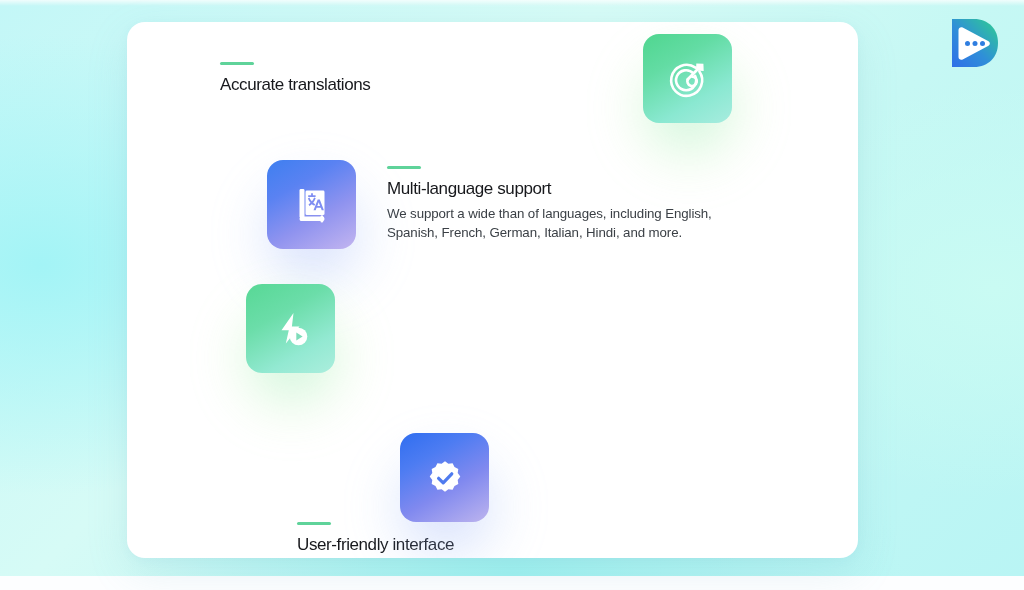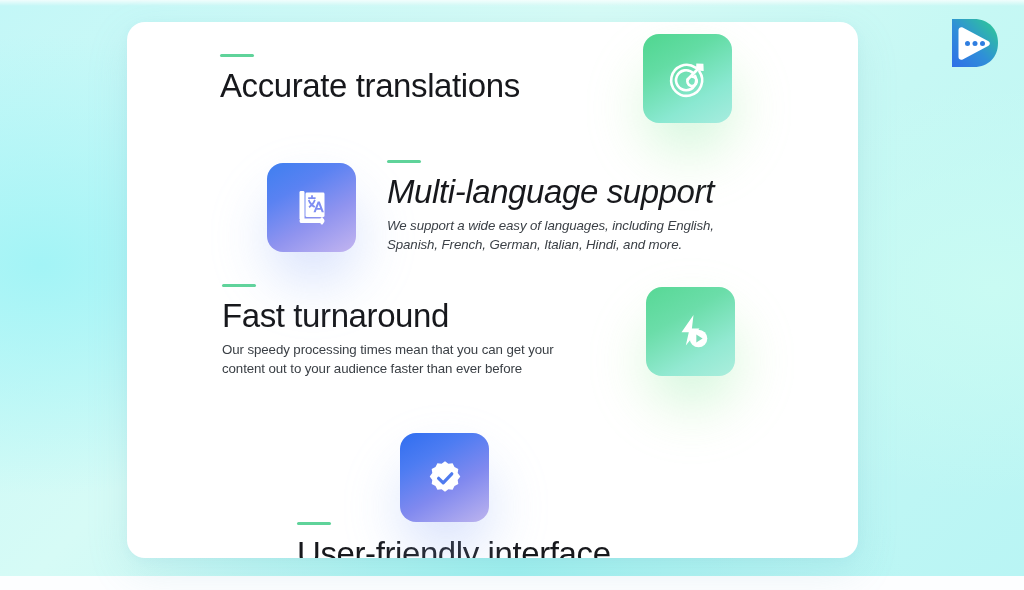--- a/index.html
+++ b/index.html
@@ -82,21 +82,21 @@
 
   .accent {
     width: 34px;
     height: 3px;
     border-radius: 2px;
     background: #5fd39a;
     margin-bottom: 11px;
   }
 
   .f-title {
-    font-size: 33px;
+    font-size: 17px;
     line-height: 1.08;
     font-weight: 400;
     letter-spacing: -0.4px;
     color: #17181c;
     white-space: nowrap;
   }
 
   .f-desc {
     margin-top: 7px;
     font-size: 13.3px;
@@ -145,21 +145,21 @@
     opacity: 0.55;
     z-index: 1;
   }
   .glow.g-green  { background: radial-gradient(circle, rgba(120,228,170,0.85) 0%, rgba(190,245,160,0.35) 55%, rgba(255,255,255,0) 75%); }
   .glow.g-blue   { background: radial-gradient(circle, rgba(125,150,245,0.70) 0%, rgba(170,200,250,0.35) 55%, rgba(255,255,255,0) 75%); }
 
   .tile svg { display: block; }
 
   
   #row-1 { left: 93px;  top: 12px;  }
-  #row-2 { left: 140px; top: 138px; font-style: italic; }
+  #row-2 { left: 140px; top: 138px; }
   #row-3 { left: 95px;  top: 262px; }
   #row-4 { left: 140px; top: 411px; flex-direction: column; }
 
   #row-1 .txt { width: 405px; }
   #row-2 .txt { width: 370px; margin-left: 31px; }
   #row-3 .txt { width: 400px; }
   #row-4 .txt { width: 325px; margin-left: 30px; }
 
   #row-1 .tile-wrap { margin-left: 18px; }
   #row-3 .tile-wrap { margin-left: 24px; }
@@ -239,32 +239,26 @@
           <g fill="#7f8ef2">
             <path d="M28.7 17.6 h2.1 l4.1 10.6 h-2.2 l-0.9-2.5 h-4.2 l-0.9 2.5 h-2.2 z
                      M29.7 20.3 l-1.4 3.8 h2.8 z"></path>
           </g>
         </svg>
       </div>
     </div>
     <div class="txt">
       <div class="accent"></div>
       <div class="f-title">Multi-language support</div>
-      <div class="f-desc">We support a wide easy of languages, including English,
+      <div class="f-desc">We support a wide than of languages, including English,
 Spanish, French, German, Italian, Hindi, and more.</div>
     </div>
   </div>
 
   <div class="feature left-text" id="row-3">
-    <div class="txt">
-      <div class="accent"></div>
-      <div class="f-title">Fast turnaround</div>
-      <div class="f-desc">Our speedy processing times mean that you can get your
-content out to your audience faster than ever before</div>
-    </div>
     <div class="tile-wrap">
       <div class="glow g-green"></div>
       <div class="tile green2">
         <svg width="44" height="44" viewBox="0 0 44 44">
           <path d="M24.5 6 L12.5 23.2 h7.3 L16.8 36.5 L30.5 19.6 h-7.6 Z" fill="#ffffff"></path>
           <circle cx="29.5" cy="29.5" r="8.8" fill="#ffffff"></circle>
           <path d="M27.3 25.6 L33.6 29.5 L27.3 33.4 Z" fill="#7fdcba"></path>
         </svg>
       </div>
     </div>

